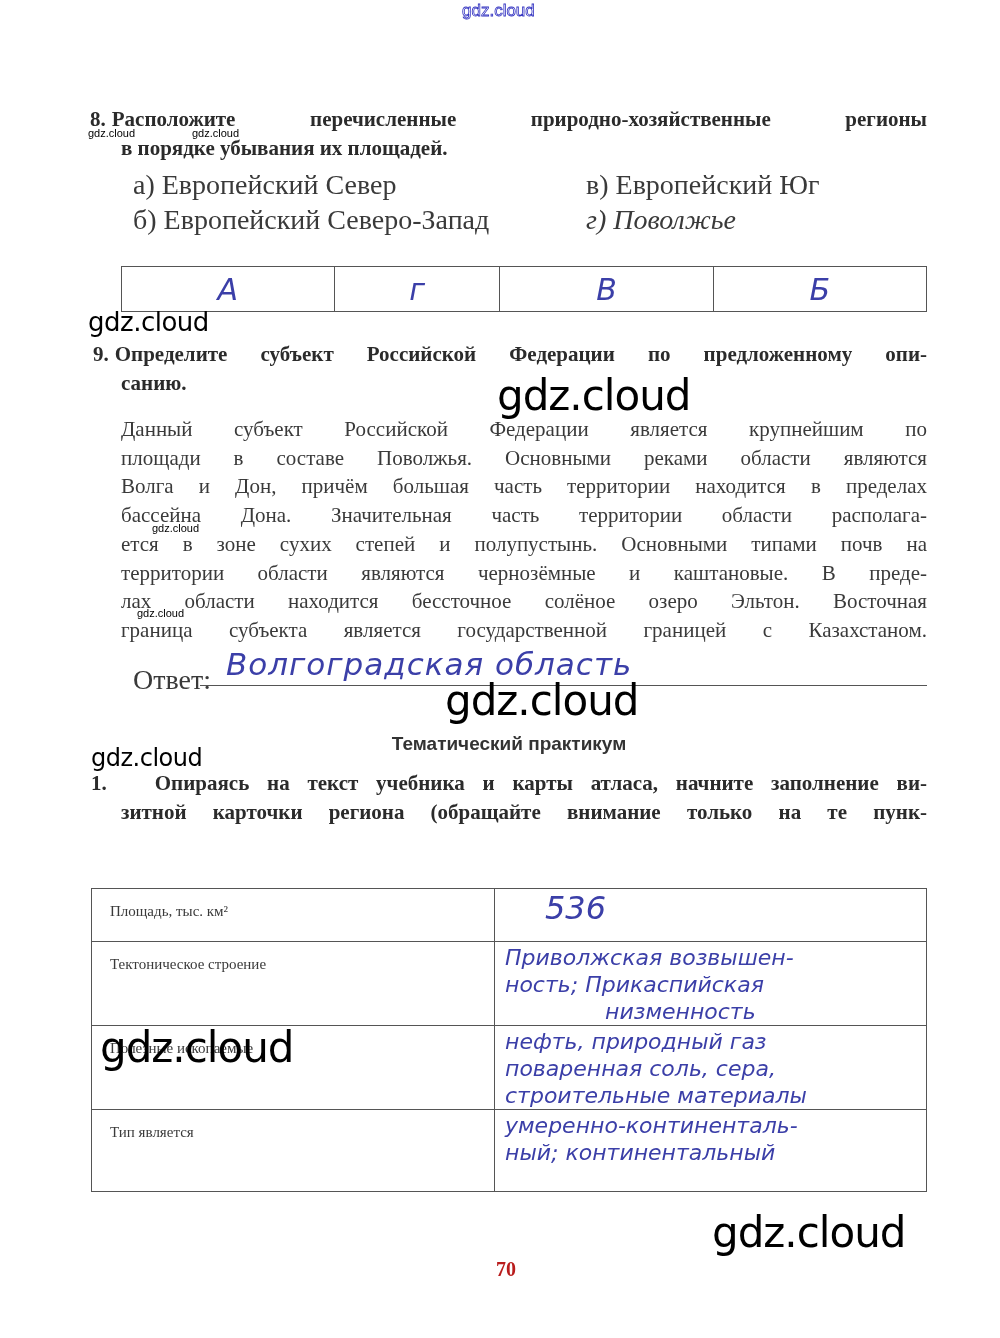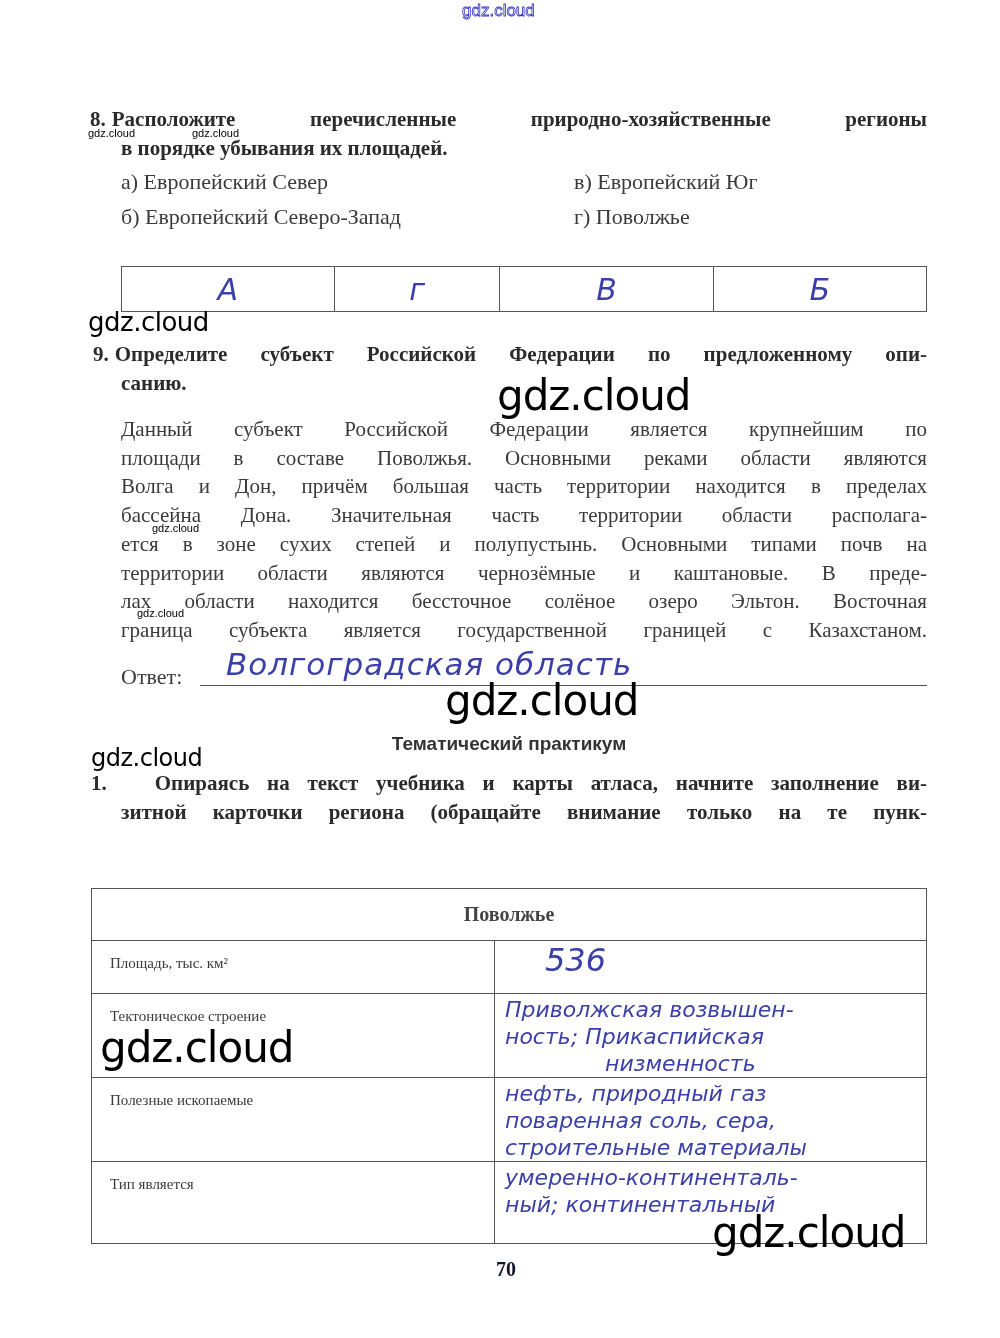--- a/index.html
+++ b/index.html
@@ -11,21 +11,21 @@
   .abs { position: absolute; }
   .serif { font-family: "Liberation Serif", "DejaVu Serif", serif; }
   .sans { font-family: "Liberation Sans", "DejaVu Sans", sans-serif; }
   .hand { font-family: "DejaVu Sans", sans-serif; font-style: italic; color: #3b3fa8; font-weight: normal; }
   .wm-big { font-family: "DejaVu Sans", sans-serif; color: #000; font-size: 42px; line-height: 1; letter-spacing: -1px; }
   .wm-mid { font-family: "DejaVu Sans", sans-serif; color: #000; font-size: 26px; line-height: 1; letter-spacing: -0.5px; }
   .wm-small { font-family: "Liberation Sans", sans-serif; color: #000; font-size: 11px; line-height: 1; }
   .wm-top { font-family: "Liberation Sans", sans-serif; color: #fff; -webkit-text-stroke: 0.8px #3030c0; font-size: 17px; line-height: 1; }
   .q-title { font-weight: bold; font-size: 21px; line-height: 29px; color: #2b2b2b; }
   .body-text { font-size: 21px; line-height: 28.7px; color: #3a3a3a; text-align: justify; text-align-last: justify; }
-  .opt { font-size: 22px; color: #3a3a3a; }
+  .opt { font-size: 28px; color: #3a3a3a; margin-left: 12px; }
   table { border-collapse: collapse; }
   .order-table td { border: 1.5px solid #555; height: 44px; text-align: center; padding: 0; }
   .order-table td .hand { font-size: 30px; }
   .card-table td { border: 1.5px solid #555; vertical-align: top; padding: 0; }
   .card-label { font-size: 15px; color: #3a3a3a; padding: 14px 0 0 18px; }
   .card-hand { font-size: 22px; line-height: 27px; padding: 2px 0 0 10px; }
 </style>
 </head>
 <body>
 
@@ -37,21 +37,21 @@
     <span style="flex:1; text-align:justify; text-align-last:justify;">Расположите перечисленные природно-хозяйственные регионы</span>
   </div>
   <div style="padding-left:31px;">в порядке убывания их площадей.</div>
 </div>
 <div class="abs wm-small" style="left:88px; top:128px;">gdz.cloud</div>
 <div class="abs wm-small" style="left:192px; top:128px;">gdz.cloud</div>
 
 <div class="abs opt serif" style="left:121px; top:169px;">а) Европейский Север</div>
 <div class="abs opt serif" style="left:574px; top:169px;">в) Европейский Юг</div>
 <div class="abs opt serif" style="left:121px; top:204px;">б) Европейский Северо-Запад</div>
-<div class="abs opt serif" style="left:574px; top:204px;">г) Поволжье</div>
+<div class="abs opt serif" style="left:574px; top:204px;font-style:italic;">г) Поволжье</div>
 
 <table class="abs order-table" style="left:121px; top:266px; width:806px;">
   <tbody>
       <tr>
     <td><span class="hand">А</span></td>
     <td><span class="hand">г</span></td>
     <td><span class="hand">В</span></td>
     <td><span class="hand">Б</span></td>
   </tr>
 </tbody>
@@ -94,25 +94,20 @@
 <div class="abs q-title serif" style="left:91px; top:769px; width:836px; line-height:29px;">
   <div style="display:flex;">
     <span style="margin-right:6px;">1.</span>
     <span style="flex:1; text-align:justify; text-align-last:justify;margin-left:42px;">Опираясь на текст учебника и карты атласа, начните заполнение ви-</span>
   </div>
   <div style="padding-left:30px; text-align:justify; text-align-last:justify;">зитной карточки региона (обращайте внимание только на те пунк-</div>
 </div>
 
 <table class="abs card-table" style="left:91px; top:888px; width:836px;">
   <tbody>
-      <tr>
-    <td colspan="2" style="height:51px; text-align:center; vertical-align:middle;">
-      <span class="serif" style="font-size:20px; font-weight:bold; color:#444;">Поволжье</span>
-    </td>
-  </tr>
   <tr style="height:53px;">
     <td style="width:402px;">
           <div class="card-label serif">Площадь, тыс. км²</div>
         </td>
     <td>
           <div class="card-hand hand" style="font-size:32px; padding-left:50px; padding-top:6px;">536</div>
         </td>
   </tr>
   <tr style="height:81px;">
     <td>
@@ -148,13 +143,13 @@
         <div>ный; континентальный</div>
       </div>
     </td>
   </tr>
 </tbody>
   </table>
 
 <div class="abs wm-big" style="left:100px; top:1027px;">gdz.cloud</div>
 <div class="abs wm-big" style="left:712px; top:1212px;">gdz.cloud</div>
 
-<div class="abs serif" style="left:496px; top:1258px; font-weight:bold; font-size:20px; color:#0f172a;">70</div>
+<div class="abs serif" style="left:496px; top:1258px; font-weight:bold; font-size:20px; color:#b91c1c;">70</div>
 
 </body></html>

